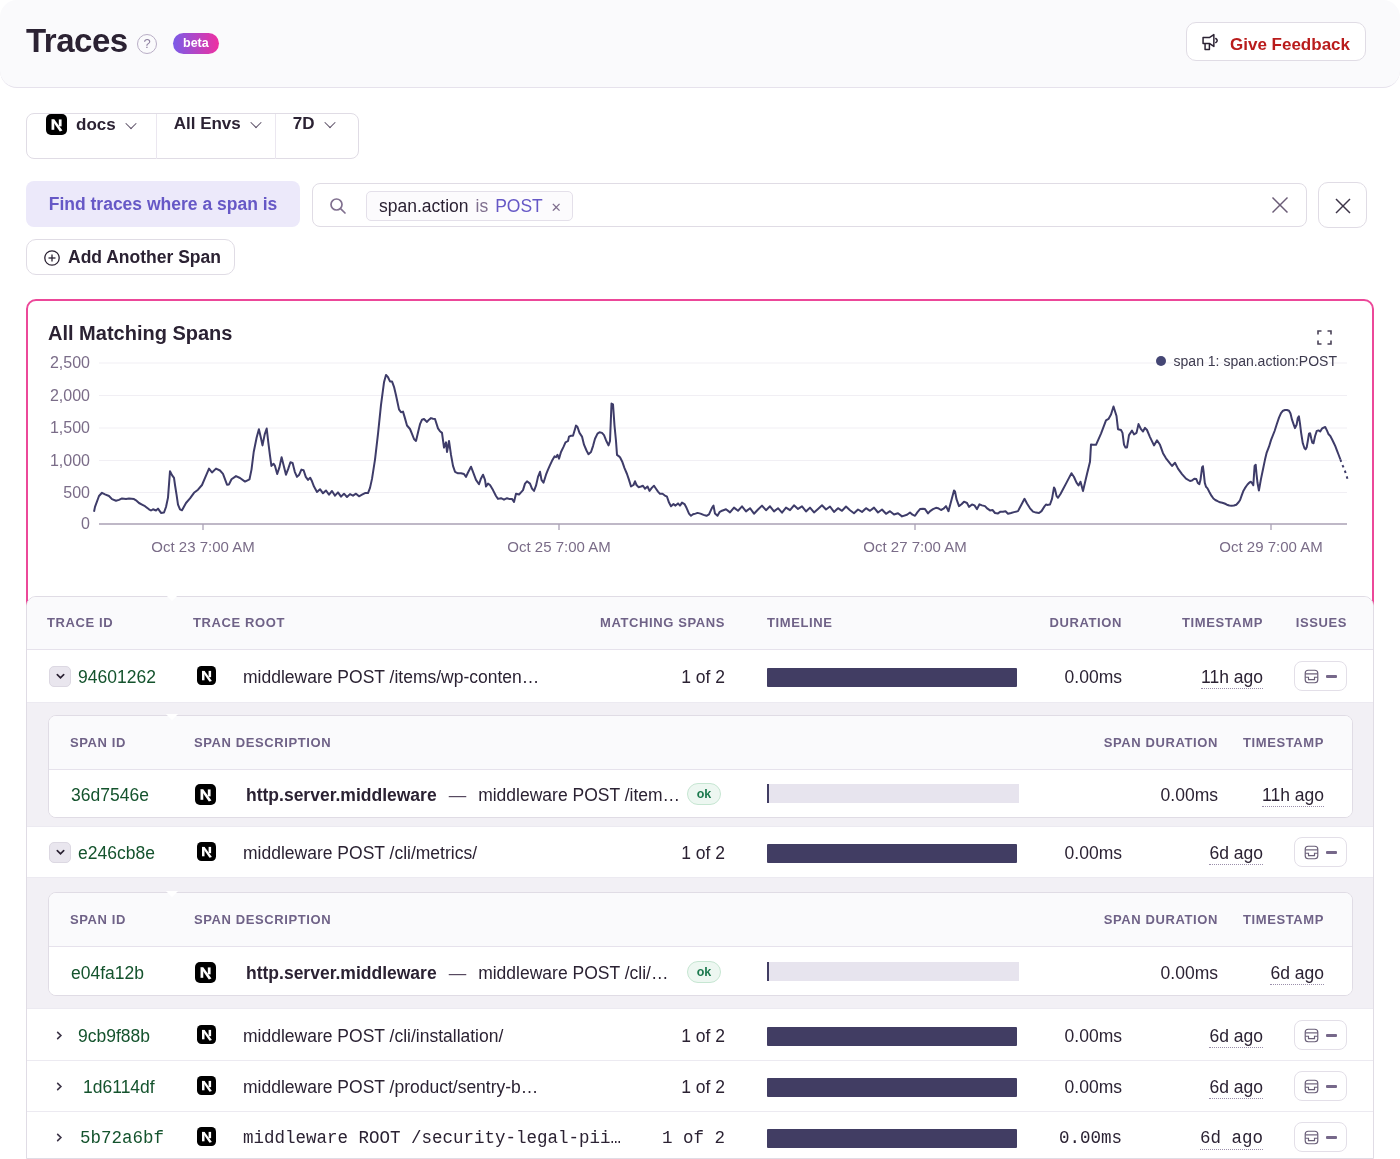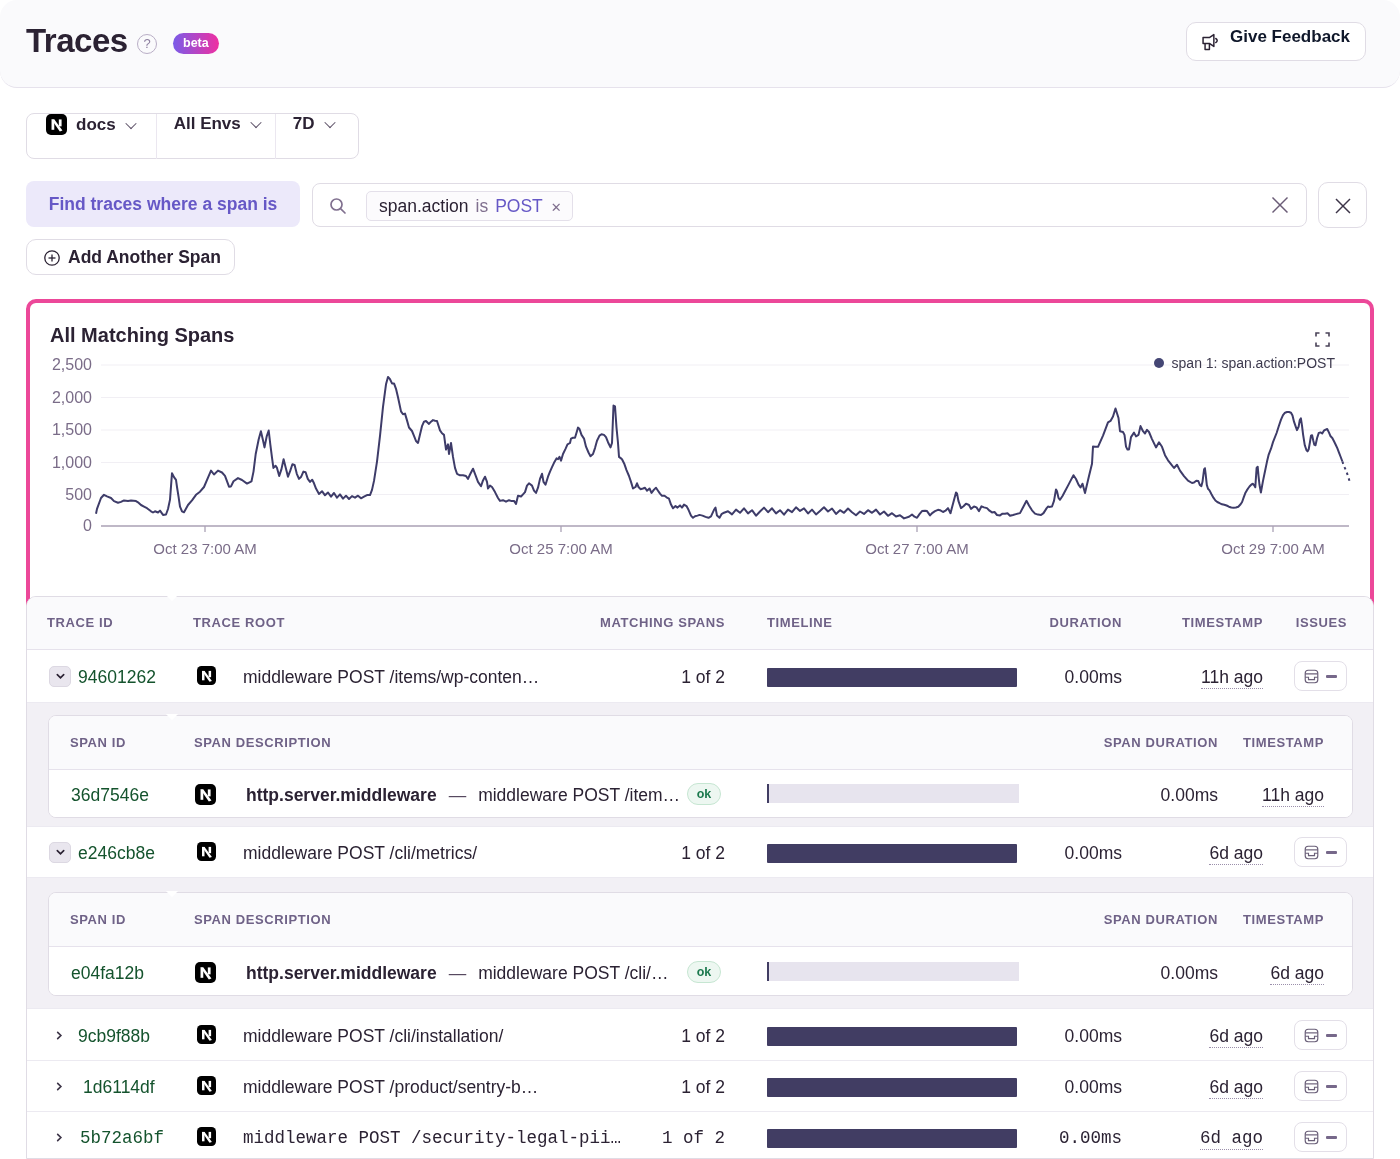--- a/index.html
+++ b/index.html
@@ -4,21 +4,21 @@
 <style>
 * { margin:0; padding:0; box-sizing:border-box; }
 html,body { width:1400px; height:1159px; background:#fff; font-family:"Liberation Sans", sans-serif; color:#2b2233; overflow:hidden; }
 .page { position:relative; width:1400px; height:1159px; }
 
 .tophdr { position:absolute; left:0; top:0; width:1400px; height:88px; background:#fafafc; border-bottom:1px solid #e6e2ec;border-radius:17px; }
 .title { position:absolute; left:26px; top:22px; font-size:33px; font-weight:bold; color:#2b2233; letter-spacing:-0.5px; }
 .help { position:absolute; left:137px; top:34px; width:20px; height:20px; border:1.5px solid #b9aec6; border-radius:50%; color:#8d7fa0; font-size:13px; text-align:center; line-height:17px; }
 .beta { position:absolute; left:173px; top:33px; height:21px; padding:0 10px; border-radius:11px; background:linear-gradient(90deg,#7a5be8,#ef2fa1); color:#fff; font-size:12.5px; font-weight:bold; line-height:21px; }
 .fbbtn { position:absolute; left:1186px; top:22px; width:180px; height:39px; background:#fff; border:1px solid #e0dce5; border-radius:10px; }
-.fbbtn span { position:absolute; left:43px; top:4px; font-size:17px; font-weight:bold; color:#0f172a; }
+.fbbtn span { position:absolute; left:43px; top:12px; font-size:17px; font-weight:bold; color:#b91c1c; }
 .fbbtn svg { position:absolute; left:15px; top:10px; }
 
 .filterbar { position:absolute; left:26px; top:113px; width:333px; height:46px; border:1px solid #e0dce5; border-radius:8px; background:#fff; display:flex; align-items:flex-start; }
 .filterbar .seg { display:flex; align-items:center; gap:9px; padding:0 15px; font-size:17px; font-weight:bold; color:#2b2233; }
 .filterbar .div { width:1px; height:45px; background:#ebe7f0; }
 .nlogo { width:21px; height:21px; flex:none; }
 .chev { width:8px; height:8px; border-right:1.8px solid #5b4f66; border-bottom:1.8px solid #5b4f66; transform:rotate(45deg) translate(-1px,-1px); margin-left:2px; }
 
 .wherepill { position:absolute; left:26px; top:181px; width:274px; height:46px; background:#ece9fa; border-radius:8px; color:#6658c6; font-size:17.5px; font-weight:bold; text-align:center; line-height:46px; }
 .searchbox { position:absolute; left:312px; top:183px; width:995px; height:44px; border:1px solid #e0dce5; border-radius:8px; background:#fff; }
@@ -27,21 +27,21 @@
 .token .k { color:#2b2233; }
 .token .is { color:#80708f; padding:0 7px; }
 .token .v { color:#6658c6; }
 .token .x { color:#80708f; font-size:13px; padding-left:8px; }
 .clearx { position:absolute; right:16px; top:11px; width:20px; height:20px; }
 .closebtn { position:absolute; left:1318px; top:182px; width:49px; height:46px; border:1px solid #e0dce5; border-radius:10px; background:#fff; }
 .addspan { position:absolute; left:26px; top:239px; width:209px; height:36px; border:1px solid #e0dce5; border-radius:10px; background:#fff; }
 .addspan span { position:absolute; left:41px; top:7px; font-size:17.5px; font-weight:bold; color:#2b2233; }
 .addspan svg { position:absolute; left:16px; top:9px; }
 
-.chartpanel { position:absolute; left:26px; top:299px; width:1348px; height:320px; border:4px solid #ec4899; border-radius:10px; background:#fff; }
+.chartpanel { position:absolute; left:26px; top:299px; width:1348px; height:320px; border:2px solid #ec4899; border-radius:10px; background:#fff; }
 .ctitle { position:absolute; left:20px; top:21px; font-size:20px; font-weight:bold; color:#2b2233; }
 .legend { position:absolute; right:35px; top:52px; font-size:14px; color:#3d3a4e; }
 .legend i { display:inline-block; width:10px; height:10px; border-radius:50%; background:#444674; margin-right:8px; }
 .expand { position:absolute; right:40px; top:29px; }
 
 .tablepanel { position:absolute; left:26px; top:596px; width:1348px; height:563px; border:1px solid #e0dce5; border-radius:10px 10px 0 0; background:#fff; overflow:hidden; }
 .thead { position:relative; height:53px; background:#fafafc; border-bottom:1px solid #e6e2ec; font-size:13px; font-weight:bold; letter-spacing:0.6px; color:#6f6287; }
 .thead div, .trow div, .shead div, .srow div { position:absolute; }
 .trow { position:relative; height:53px; background:#fff; border-bottom:1px solid #eceaf1; font-size:17.5px; }
 .exp { position:relative; background:#f2f0f5; border-bottom:1px solid #eceaf1; }
@@ -334,21 +334,21 @@
     <svg width="11" height="11" viewBox="0 0 12 12" fill="none" stroke="#3d3548" stroke-width="1.8" stroke-linecap="round" style="position:absolute;left:27px;top:20px;">
           <path d="M4 2.5 L7.5 6 L4 9.5"></path>
         </svg>
     <div class="tid" style="left:53px;top:16px;">5b72a6bf</div>
     <svg class="nlogo2" style="left:170px;top:15px;" width="19" height="19" viewBox="0 0 19 19">
           <rect width="19" height="19" rx="4.5" fill="#000"></rect>
           <rect x="5" y="4.9" width="2.5" height="9.4" fill="#fff"></rect>
           <rect x="11.6" y="4.9" width="2.5" height="6.3" fill="#fff"></rect>
           <path d="M5 4.9 L7.6 4.9 L14.9 14.9 L12.5 15.8 Z" fill="#fff"></path>
         </svg>
-    <div style="left:216px;top:16px;">middleware POST /security-legal-pii…</div>
+    <div style="left:216px;top:16px;">middleware ROOT /security-legal-pii…</div>
     <div style="right:648px;top:16px;">1 of 2</div>
     <div class="bar" style="left:740px;top:17px;width:250px;"></div>
     <div style="right:251px;top:16px;">0.00ms</div>
     <div style="right:110px;top:16px;"><span class="ts">6d ago</span></div>
     <div class="issuebtn" style="right:26px;top:10px;">
       <svg width="15" height="15" viewBox="0 0 16 16" fill="none" stroke="#6a5f78" stroke-width="1.25" style="position:absolute;left:9px;top:7px;">
             <rect x="1.3" y="1.3" width="13.4" height="13.4" rx="3.2"></rect>
             <line x1="1.3" y1="5.2" x2="14.7" y2="5.2"></line>
             <path d="M1.3 8.8 L4.8 8.8 L4.8 11.3 L11.2 11.3 L11.2 8.8 L14.7 8.8"></path>
           </svg>

